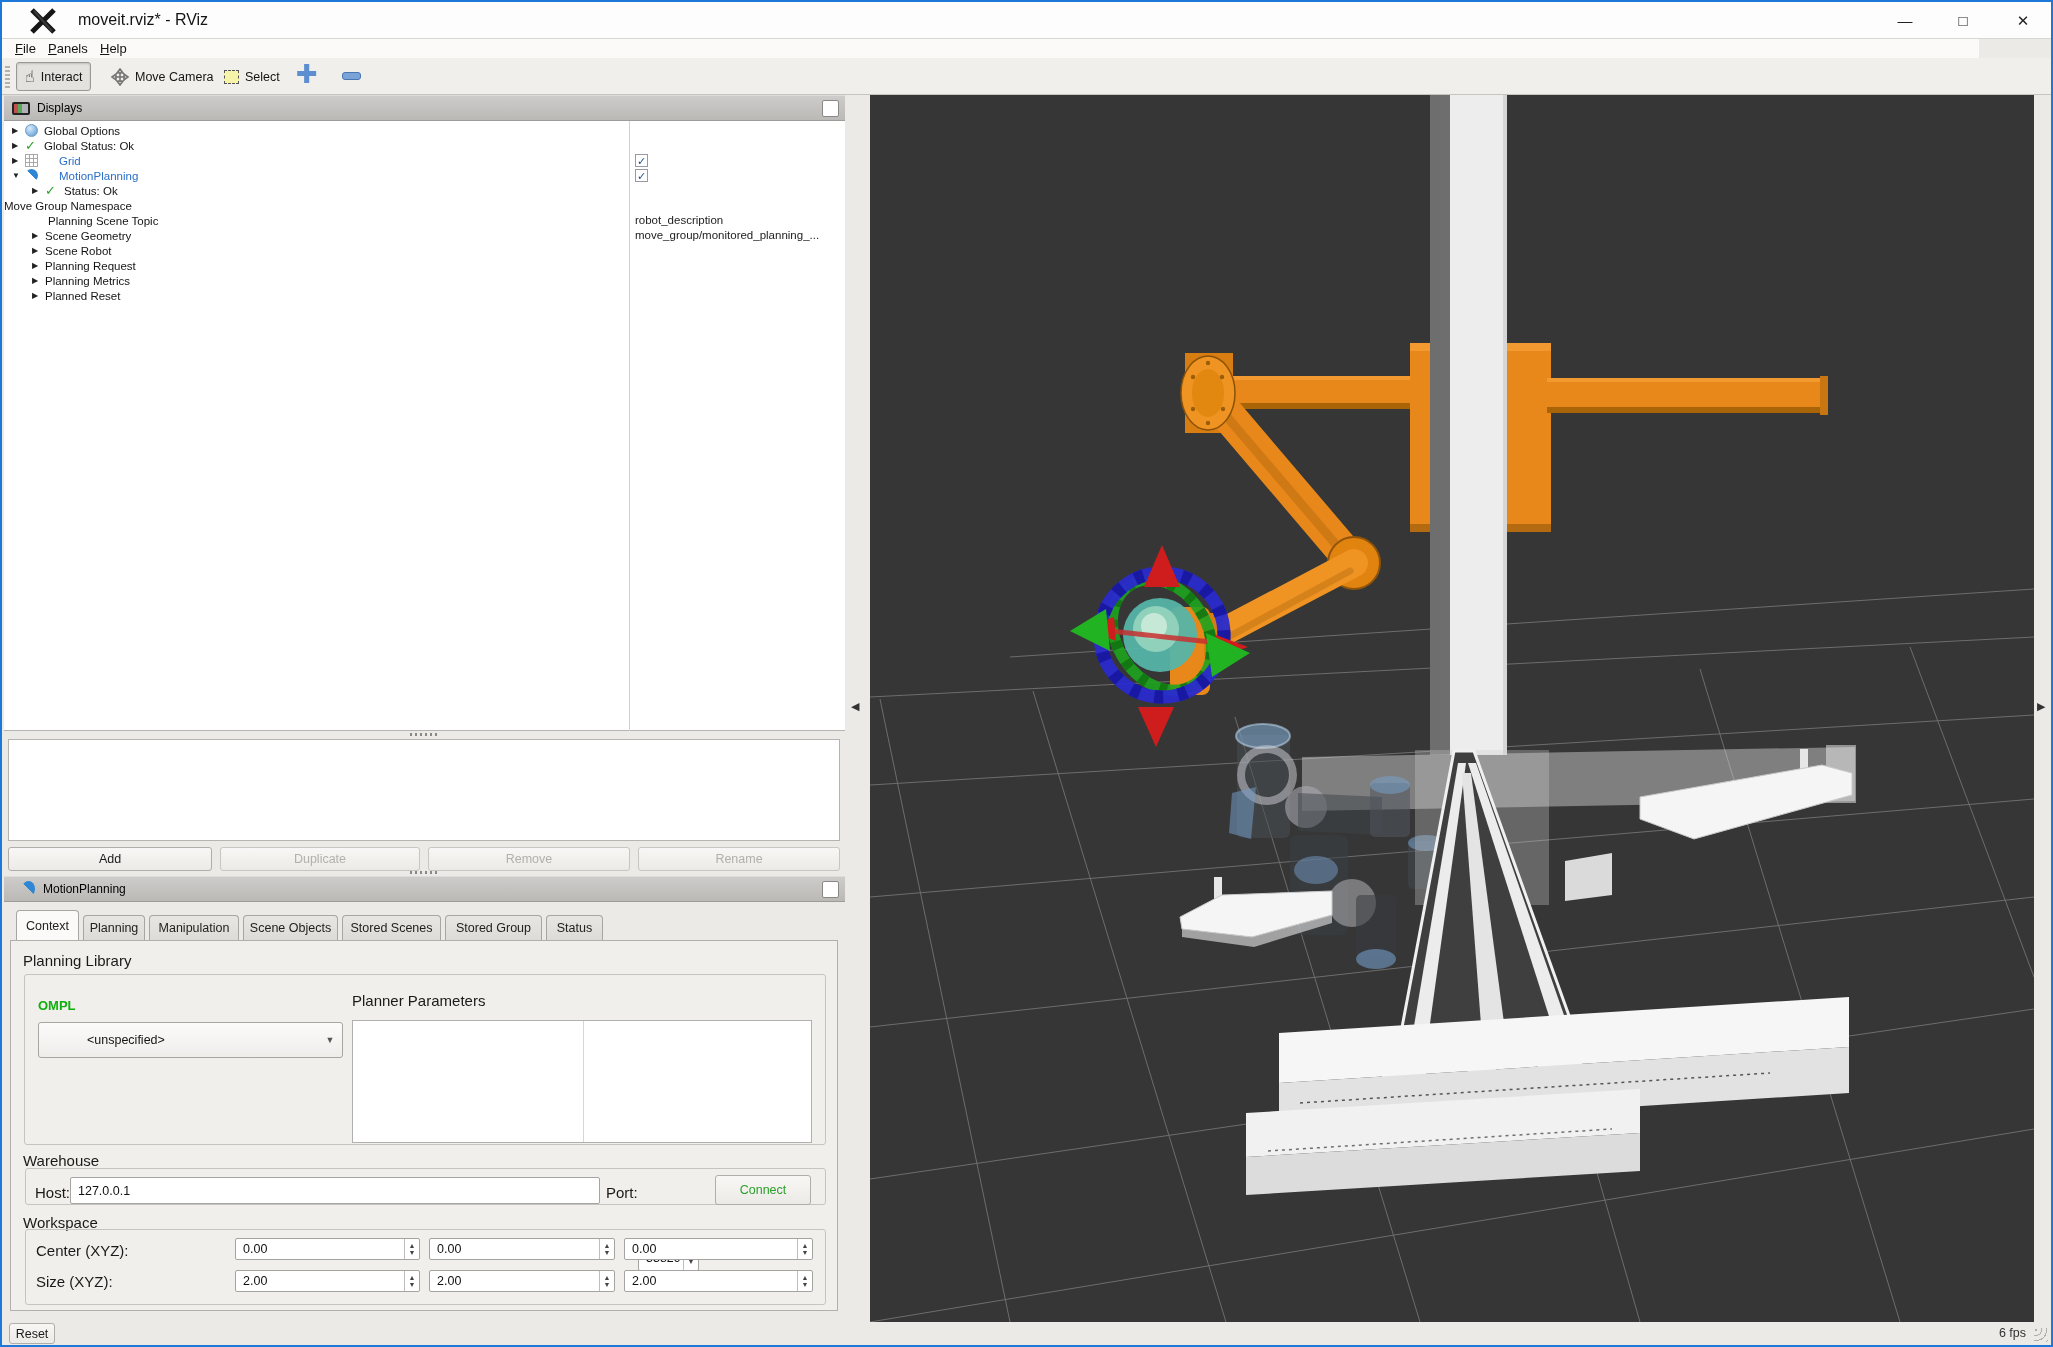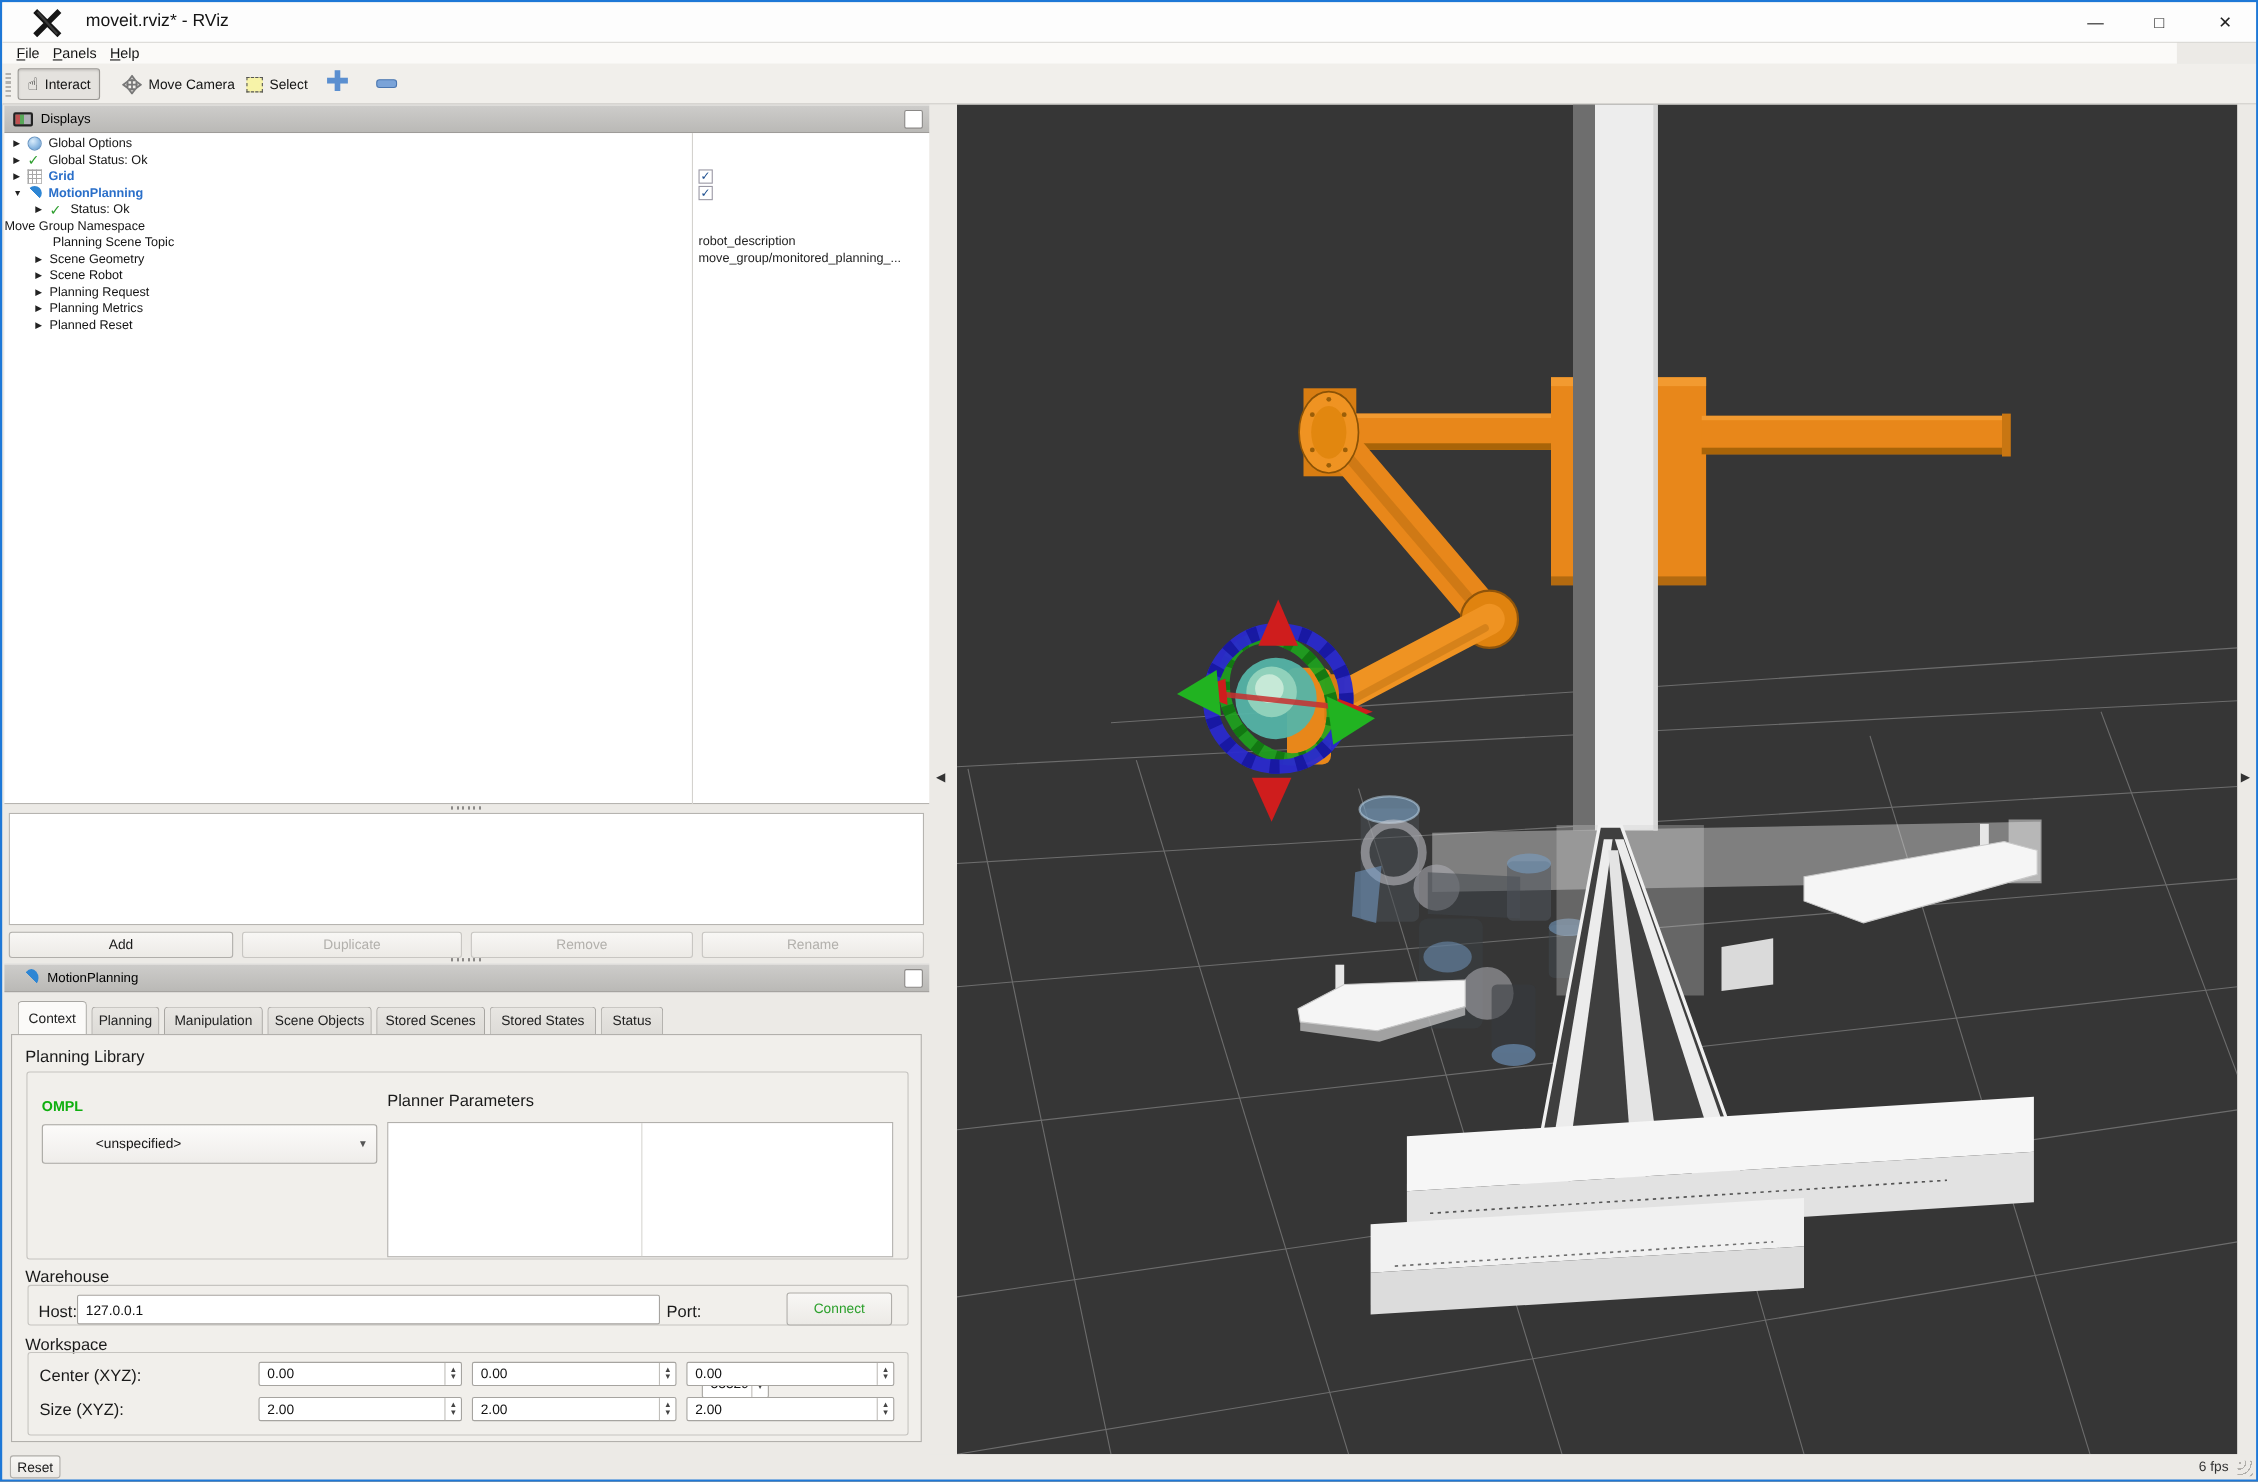--- a/index.html
+++ b/index.html
@@ -32,21 +32,21 @@
   .panel-header{left:2px;width:841px;height:26px;background:linear-gradient(#cdccca,#bab9b6);border-top:1px solid #dddcda;border-bottom:1px solid #9e9c99;display:flex;align-items:center;}
   .float-btn{width:17px;height:17px;background:#fff;border:1px solid #8a8886;border-radius:2px;}
   .dots-handle{width:30px;height:3px;background:repeating-linear-gradient(90deg,#8a8886 0 2px,transparent 2px 5px);}
 
   
   #tree-box{left:2px;top:119px;width:841px;height:610px;background:#fff;border-bottom:1px solid #b6b4b0;}
   #tree-divider{left:625px;top:0;width:1px;height:610px;background:#d4d2ce;}
   .trow{height:15px;display:flex;align-items:center;font-size:11.5px;color:#141414;white-space:nowrap;}
   .trow .arr{width:13px;font-size:8px;color:#222;flex:0 0 13px;}
   .trow .lbl{}
-  .blue-bold{color:#2a6fc9;font-weight:bold;}
+  .blue-bold{color:#2a6fc9;font-weight:normal;margin-left:15px;}
   .ti{width:13px;height:13px;margin-right:6px;flex:0 0 13px;position:relative;font-style:normal;}
   .ic-globe{border-radius:50%;background:radial-gradient(circle at 35% 30%,#d9ecfb,#8bb8e2 60%,#5f93c8);border:1px solid #6a97c4;}
   .ic-check{font-size:13px;line-height:13px;color:#2e9e2e;font-weight:bold;}
   .ic-grid{background-image:repeating-linear-gradient(0deg,#9a9a9a 0 1px,transparent 1px 4px),repeating-linear-gradient(90deg,#9a9a9a 0 1px,transparent 1px 4px);opacity:.85;}
   .ic-mp{border-radius:50%;background:conic-gradient(from -45deg,#2e86d4 0 50%,transparent 0);}
   .cbx{width:13px;height:13px;background:#fff;border:1px solid #9a98a4;font-size:11px;line-height:12px;text-align:center;color:#1d4f8f;font-weight:bold;}
   .tree-val{font-size:11.5px;color:#222;white-space:nowrap;}
 
   
   .qbtn{height:24px;border:1px solid #b0aeaa;border-radius:3px;background:linear-gradient(#f8f7f5,#eceae6);font-size:12.5px;color:#1a1a1a;display:flex;align-items:center;justify-content:center;}
@@ -208,21 +208,21 @@
     <div class="ti ic-mp" style="width:16px;height:16px;margin:0 8px 0 18px"></div>
     <span style="font-size:12px">MotionPlanning</span>
     <div class="float-btn abs" style="left:818px;top:4px"></div>
   </div>
 
   <div class="abs tab active" style="left:14px;width:63px">Context</div>
   <div class="abs tab inactive" style="left:81px;width:62px">Planning</div>
   <div class="abs tab inactive" style="left:147px;width:90px">Manipulation</div>
   <div class="abs tab inactive" style="left:241px;width:95px">Scene Objects</div>
   <div class="abs tab inactive" style="left:340px;width:99px">Stored Scenes</div>
-  <div class="abs tab inactive" style="left:443px;width:97px">Stored States</div>
+  <div class="abs tab inactive" style="left:443px;width:97px">Stored Group</div>
   <div class="abs tab inactive" style="left:544px;width:57px">Status</div>
   <div class="abs" id="tab-frame"></div>
 
   <div class="abs glabel" style="left:21px;top:950px">Planning Library</div>
   <div class="abs gbox" style="left:22px;top:972px;width:802px;height:171px"></div>
   <div class="abs" style="left:36px;top:996px;font-size:13px;font-weight:bold;color:#0faf0f">OMPL</div>
   <div class="abs combo" style="left:36px;top:1020px;width:305px;height:36px">
     <span class="cv">&lt;unspecified&gt;</span>
     <span class="ca">▼</span>
   </div>

